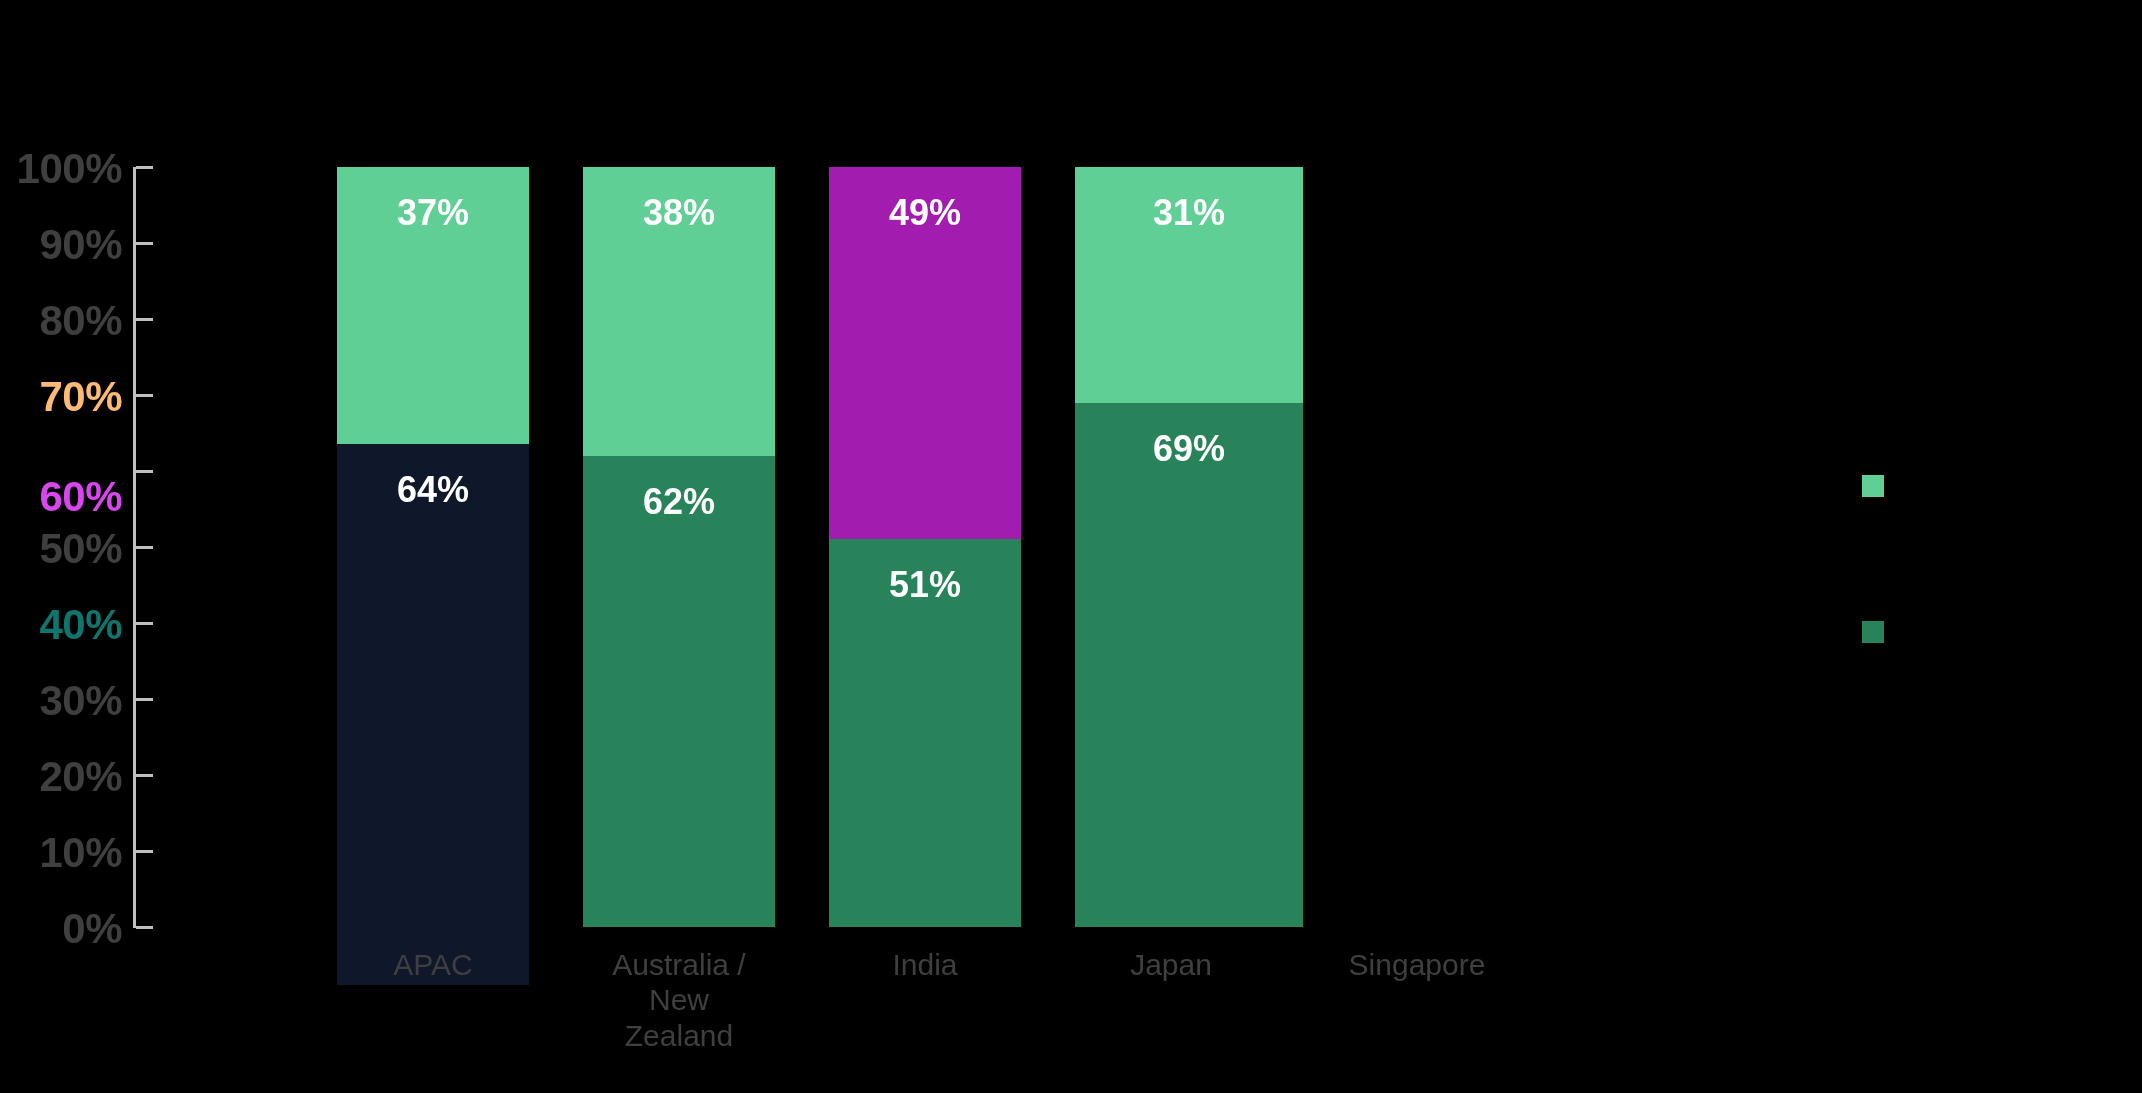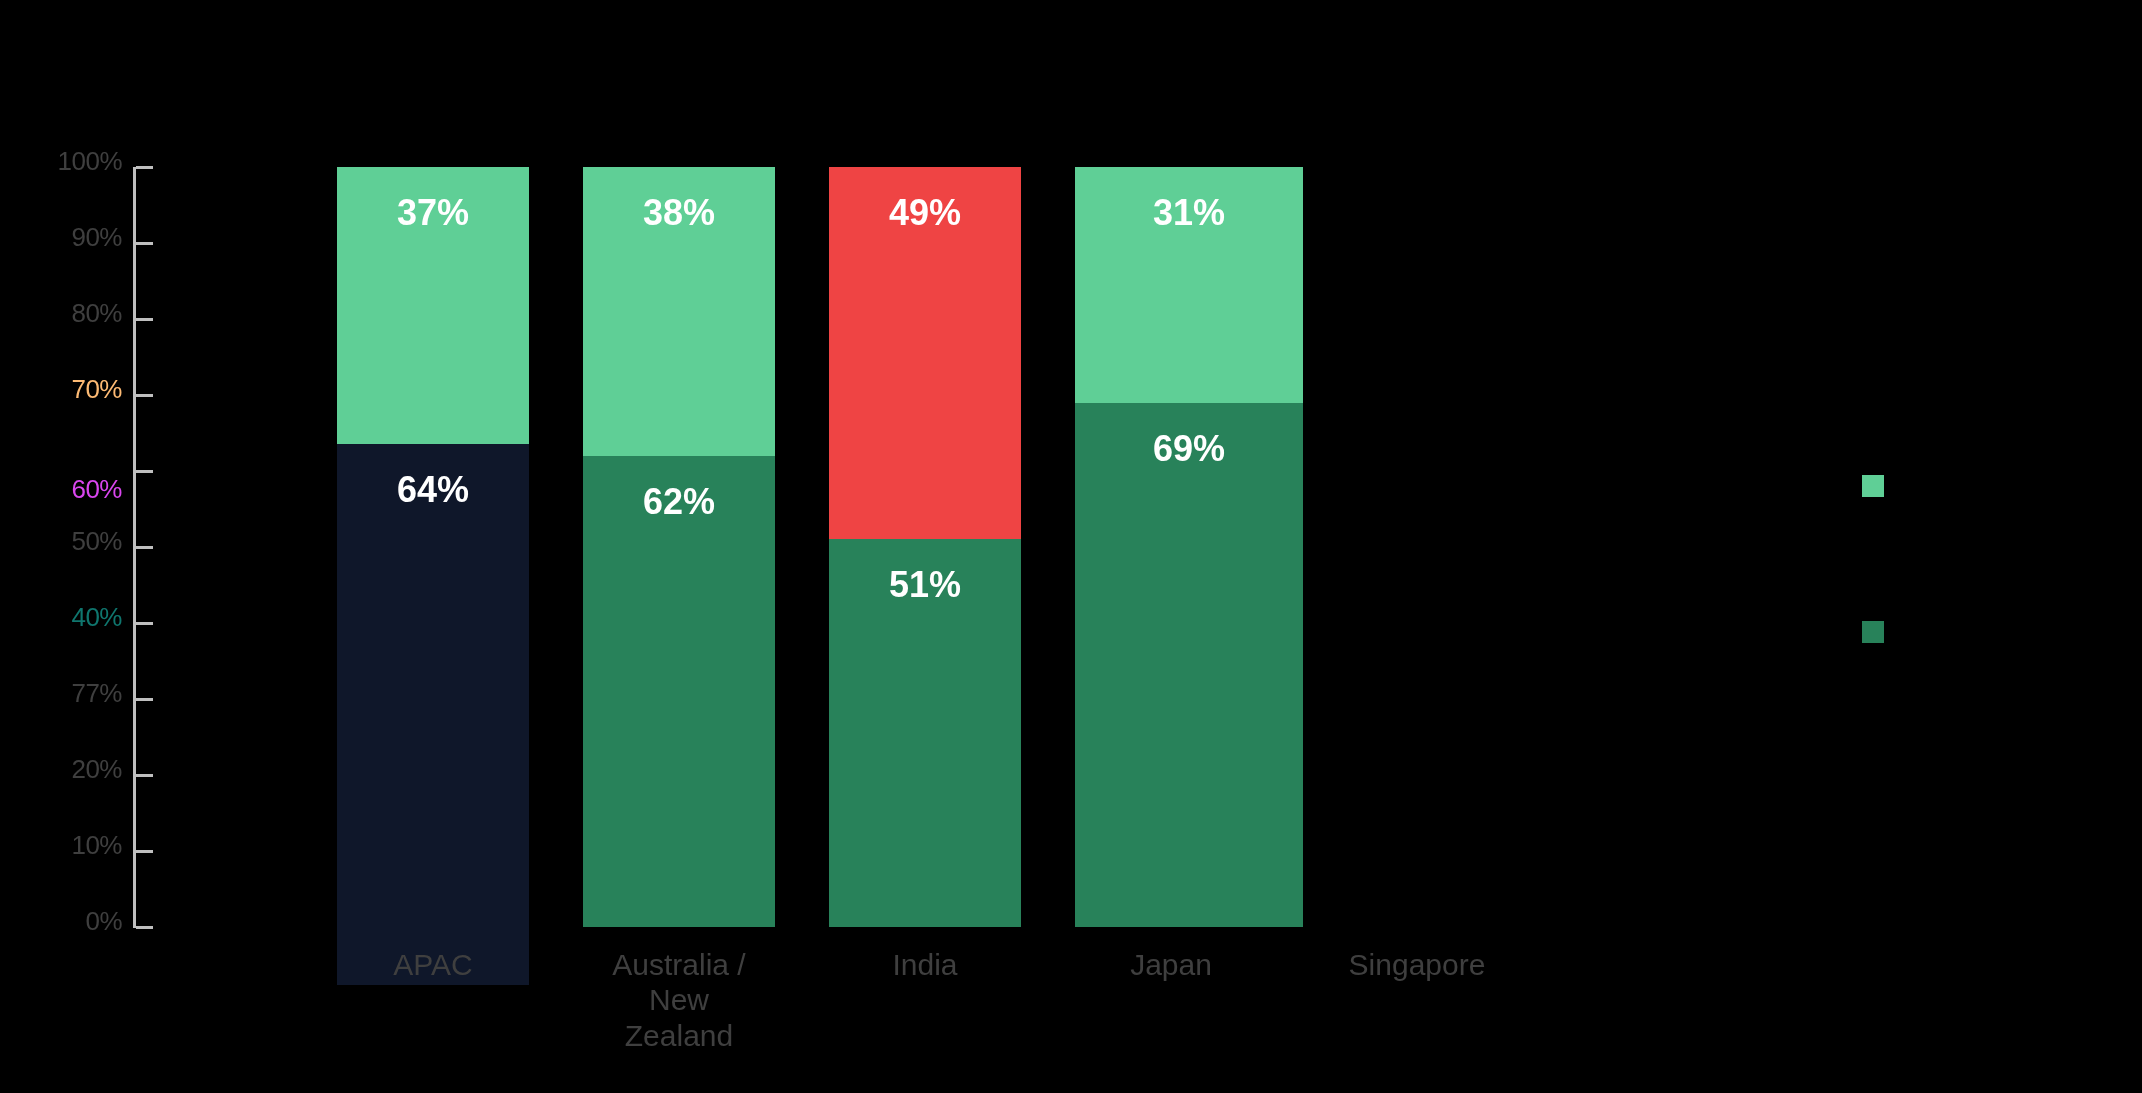--- a/index.html
+++ b/index.html
@@ -46,22 +46,22 @@
     width: 17px;
     height: 3px;
     background: #bfbfbf;
   }
   .y-tick-label {
     position: absolute;
     right: 0;
     width: 118px;
     text-align: right;
     color: #3f3f3f;
-    font-size: 26px;
-    font-weight: 400;
+    font-size: 42px;
+    font-weight: 700;
     line-height: 1;
     letter-spacing: -0.5px;
     white-space: nowrap;
   }
   #y-axis-labels {
     position: absolute;
     left: 0;
     top: 0;
     width: 122px;
     height: 1093px;
@@ -136,21 +136,21 @@
 <div id="chart-root">
 
   <div id="y-axis-labels">
       <div class="y-tick-label" style="top: 148px; color: rgb(63, 63, 63);">100%</div>
       <div class="y-tick-label" style="top: 224px; color: rgb(63, 63, 63);">90%</div>
       <div class="y-tick-label" style="top: 300px; color: rgb(63, 63, 63);">80%</div>
       <div class="y-tick-label" style="top: 376px; color: #fdba74;">70%</div>
       <div class="y-tick-label" style="top: 460px; color: #d946ef; margin-top: 16px;">60%</div>
       <div class="y-tick-label" style="top: 528px; color: rgb(63, 63, 63);">50%</div>
       <div class="y-tick-label" style="top: 604px; color: #0f766e;">40%</div>
-      <div class="y-tick-label" style="top: 680px; color: rgb(63, 63, 63);">77%</div>
+      <div class="y-tick-label" style="top: 680px; color: rgb(63, 63, 63);">30%</div>
       <div class="y-tick-label" style="top: 756px; color: rgb(63, 63, 63);">20%</div>
       <div class="y-tick-label" style="top: 832px; color: rgb(63, 63, 63);">10%</div>
       <div class="y-tick-label" style="top: 908px; color: rgb(63, 63, 63);">0%</div>
     </div>
 
   <div id="y-axis-line"></div>
 
   <div id="y-axis-ticks">
       <div class="y-tick" style="top: 166px; background: rgb(191, 191, 191);"></div>
       <div class="y-tick" style="top: 242px; background: rgb(191, 191, 191);"></div>
@@ -176,21 +176,21 @@
       </div>
       <div class="bar-group" style="left: 450px; height: 760px;">
         <div class="seg" style="top: 0px; height: 288.8px; background: rgb(95, 207, 150);">
           <span class="seg-label" style="top: 28px;">38%</span>
         </div>
         <div class="seg" style="top: 288.8px; height: 471.2px; background: rgb(40, 130, 90);">
           <span class="seg-label" style="top: 28px;">62%</span>
         </div>
       </div>
       <div class="bar-group" style="left: 696px; height: 760px;">
-        <div class="seg" style="top: 0px; height: 372.4px; background: #ef4444;">
+        <div class="seg" style="top: 0px; height: 372.4px; background: #a21caf;">
           <span class="seg-label" style="top: 28px;">49%</span>
         </div>
         <div class="seg" style="top: 372.4px; height: 387.6px; background: rgb(40, 130, 90);">
           <span class="seg-label" style="top: 28px;">51%</span>
         </div>
       </div>
       <div class="bar-group" style="left: 942px; height: 760px; padding-left: 36px;">
         <div class="seg" style="top: 0px; height: 235.6px; background: rgb(95, 207, 150);">
           <span class="seg-label" style="top: 28px;">31%</span>
         </div>

